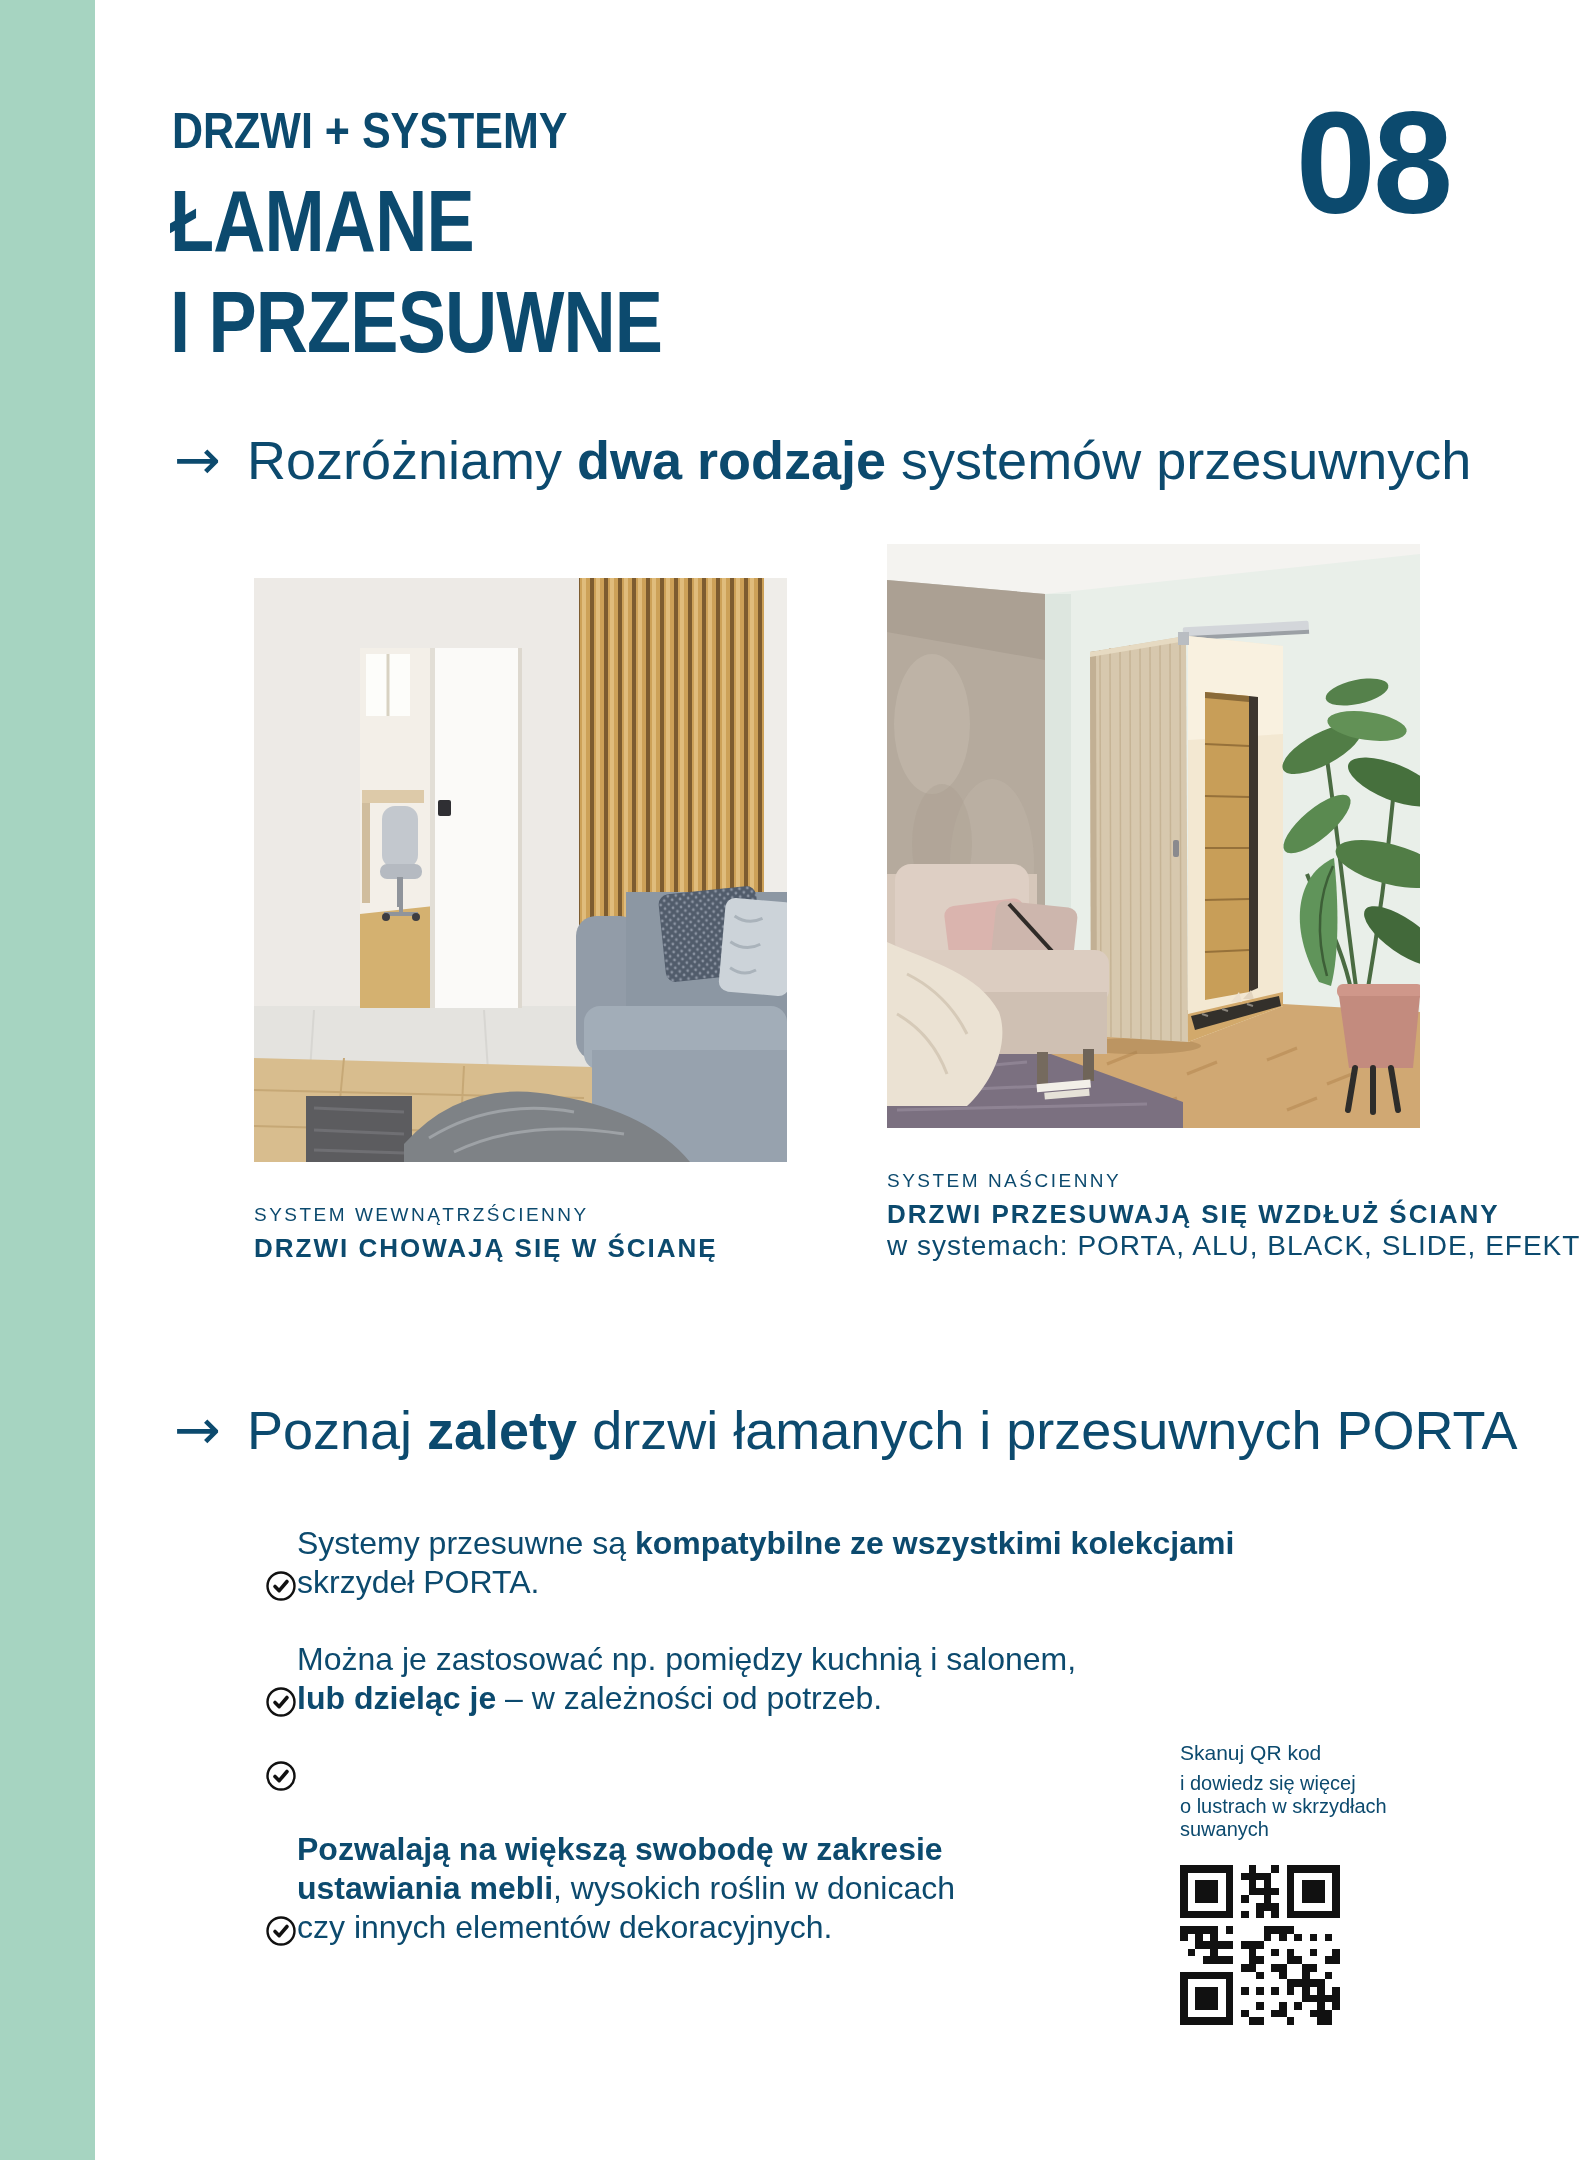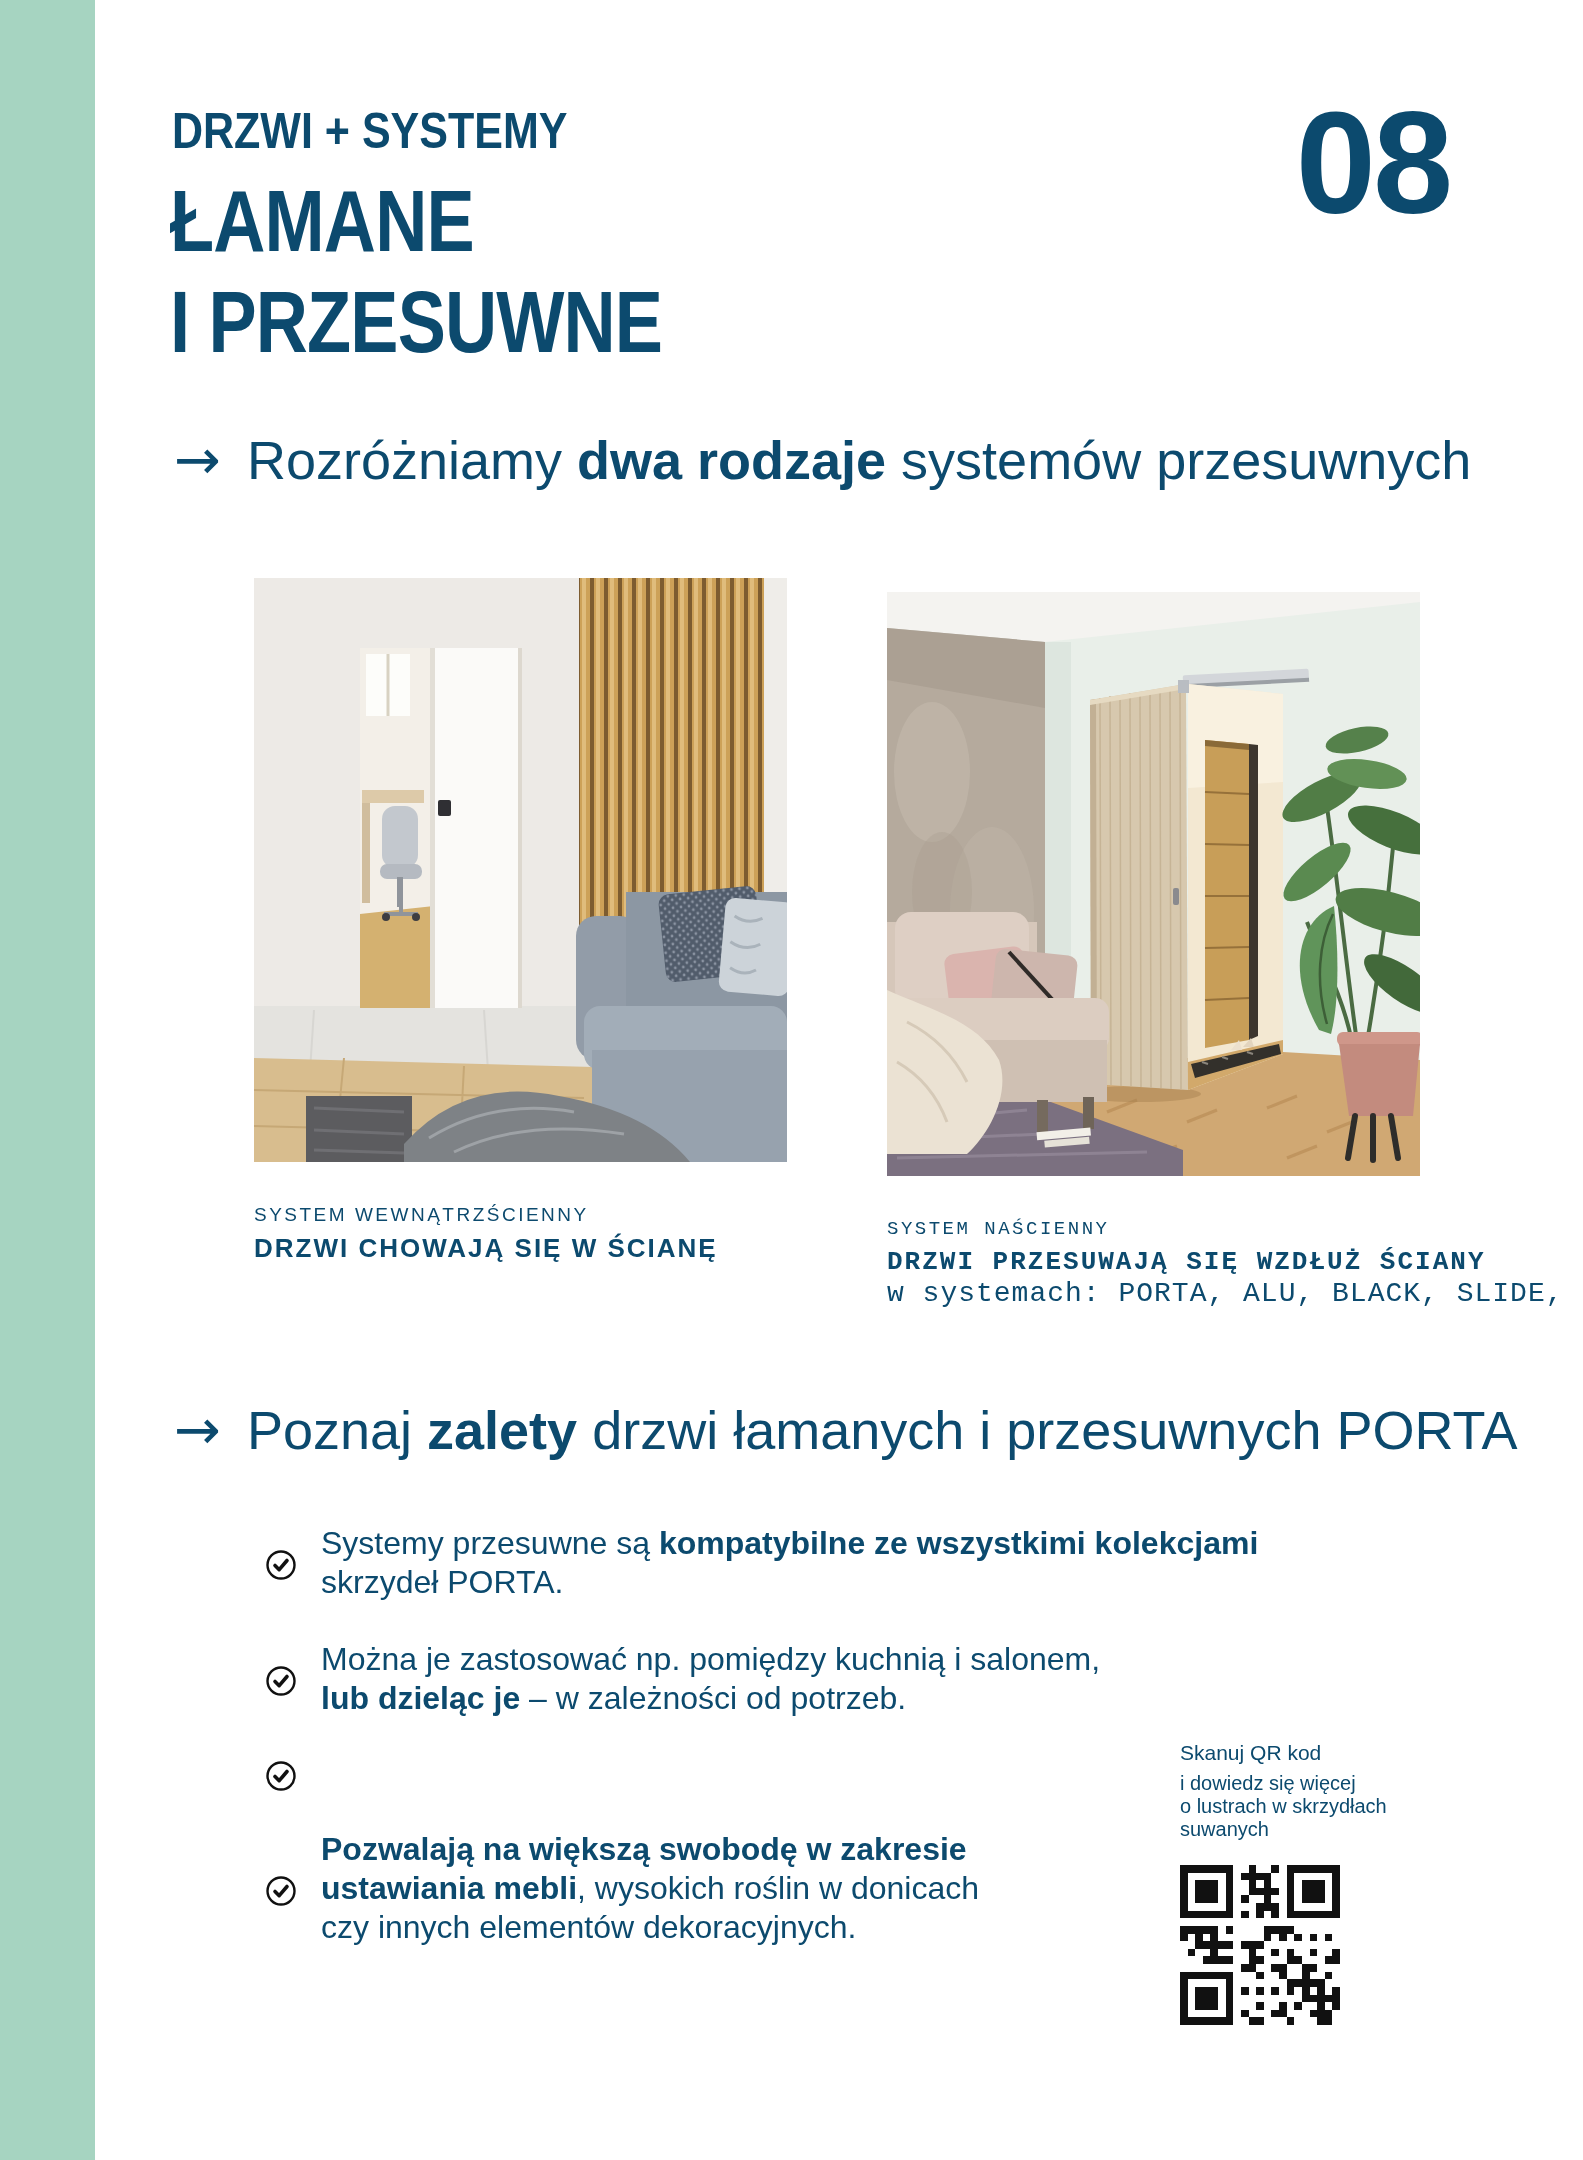--- a/index.html
+++ b/index.html
@@ -19,30 +19,30 @@
   .lead{position:absolute;display:flex;align-items:flex-start;gap:26px;font-size:54px;
         line-height:60px;white-space:nowrap;}
   .lead .arrow{font-family:"DejaVu Sans",sans-serif;font-size:56px;line-height:60px;font-weight:400;}
   .lead .b{font-weight:bold;}
   .lead1{left:174px;top:430px;}
   .lead2{left:174px;top:1400px;}
 
   
   figure{margin:0;}
   .figure-left{position:absolute;left:254px;top:578px;width:533px;}
-  .figure-right{position:absolute;left:887px;top:592px;width:533px;font-family:Liberation Mono, monospace;}
+  .figure-right{position:absolute;left:887px;top:544px;width:533px;}
   .photo{width:533px;height:584px;display:block;}
   figcaption{margin-top:38px;white-space:nowrap;}
   .cap-type{font-size:19px;letter-spacing:2.5px;line-height:30px;}
   .cap-bold{font-size:26px;font-weight:bold;letter-spacing:2px;line-height:30px;margin-top:3px;}
   .cap-sys{font-size:28px;letter-spacing:1px;line-height:32px;margin-top:1px;}
 
   
   .benefits{position:absolute;left:265px;top:1524px;width:1000px;list-style:none;margin:0;padding:0;}
-  .benefit{display:flex;align-items:center;gap:24px;margin-bottom:38px;}
+  .benefit{display:flex;align-items:flex-end;margin-bottom:38px;}
   .benefit .check{flex:0 0 auto;margin-top:4px;}
   .btext{font-size:32px;line-height:39px;}
   .btext .b{font-weight:bold;}
 
   
   .qr-block{position:absolute;left:1180px;top:1740px;width:310px;}
   .qr-title{font-size:21px;font-weight:normal;line-height:25px;}
   .qr-lines{font-size:20px;line-height:23px;white-space:pre-line;margin-top:7px;}
   .qr-code{margin-top:24px;display:block;}
 </style>

